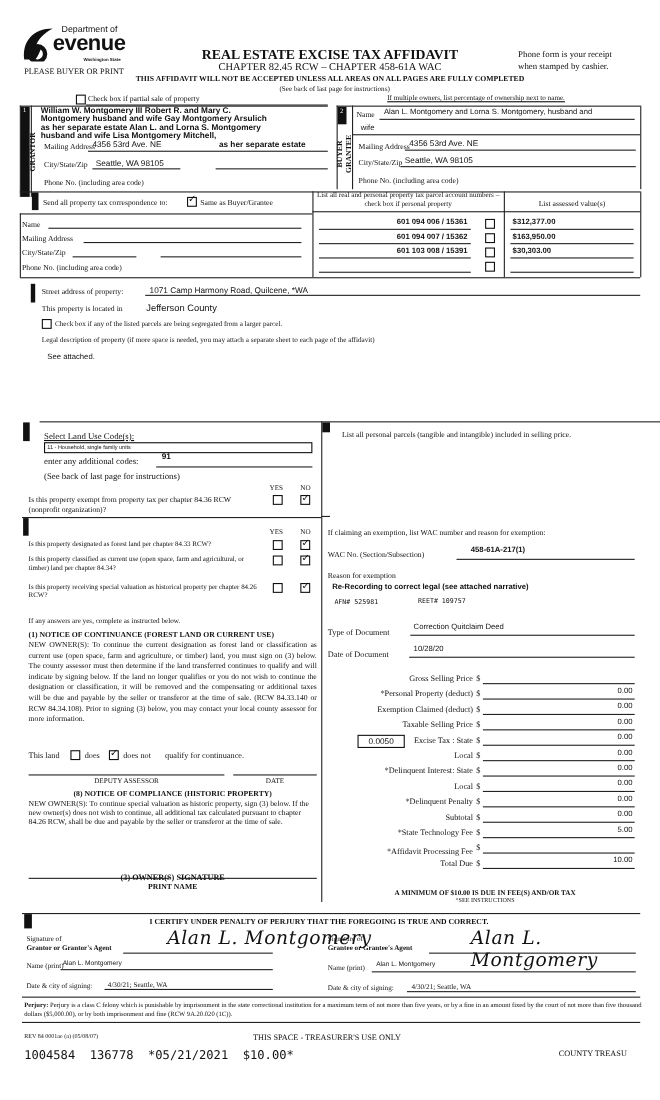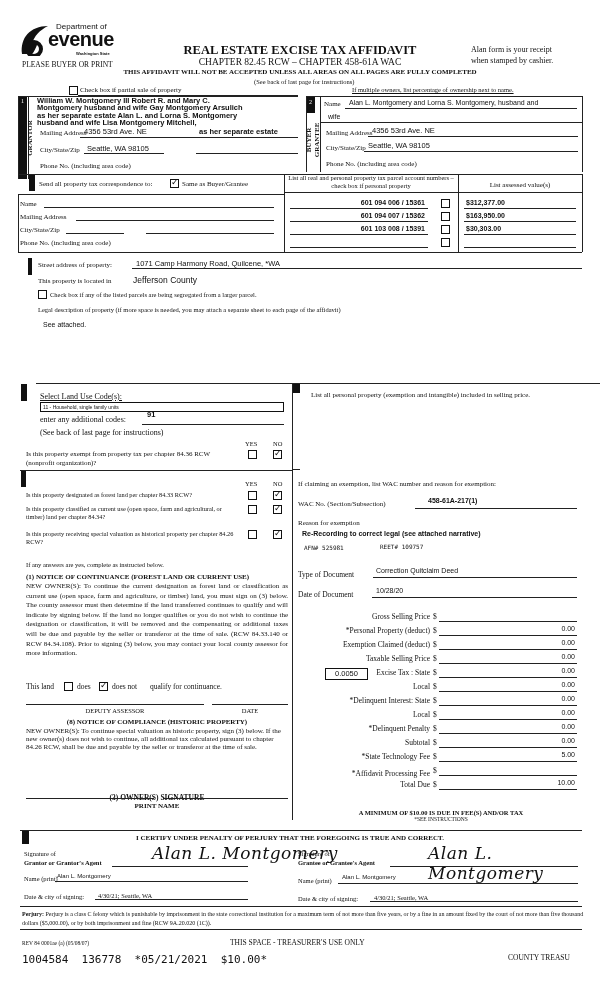--- a/index.html
+++ b/index.html
@@ -30,21 +30,21 @@
   </svg>
   <div class="abs sans" style="left:38px;top:2px;font-size:8px;">Department of</div>
   <div class="abs sans bold" style="left:30px;top:8px;font-size:20px;letter-spacing:-0.5px;">evenue</div>
   <div class="abs sans bold" style="left:58px;top:31px;font-size:4px;">Washington State</div>
 </div>
 <div class="abs" style="left:22px;top:60px;font-size:7.5px;">PLEASE BUYER OR PRINT</div>
 <div class="abs bold center" style="left:150px;top:43px;width:300px;font-size:12.5px;">REAL ESTATE EXCISE TAX AFFIDAVIT</div>
 <div class="abs center" style="left:150px;top:57px;width:300px;font-size:9.5px;">CHAPTER 82.45 RCW – CHAPTER 458-61A WAC</div>
 <div class="abs bold center" style="left:40px;top:68px;width:520px;font-size:7px;">THIS AFFIDAVIT WILL NOT BE ACCEPTED UNLESS ALL AREAS ON ALL PAGES ARE FULLY COMPLETED</div>
 <div class="abs" style="left:254px;top:78px;font-size:6.5px;">(See back of last page for instructions)</div>
-<div class="abs" style="left:471px;top:45px;font-size:8px;">Alan form is your receipt</div>
+<div class="abs" style="left:471px;top:45px;font-size:8px;">Phone form is your receipt</div>
 <div class="abs" style="left:471px;top:56px;font-size:8px;">when stamped by cashier.</div>
 
 <div class="box" style="left:69px;top:86px;"></div>
 <div class="abs" style="left:80px;top:86px;font-size:7px;">Check box if partial sale of property</div>
 <div class="hline" style="left:78px;top:95px;width:220px;"></div>
 <div class="abs" style="left:352px;top:86px;font-size:6.5px;text-decoration:underline;">If multiple owners, list percentage of ownership next to name.</div>
 
 <div>
   <div class="hline" style="left:18px;top:96px;width:280px;"></div>
   <div class="vline" style="left:18px;top:96px;height:83px;"></div>
@@ -211,21 +211,21 @@
   <div class="abs" style="left:26px;top:727px;width:264px;font-size:7px;line-height:8.2px;">NEW OWNER(S): To continue special valuation as historic property, sign (3) below. If the new owner(s) does not wish to continue, all additional tax calculated pursuant to chapter 84.26 RCW, shall be due and payable by the seller or transferor at the time of sale.</div>
   <div class="abs bold center" style="left:26px;top:773px;width:262px;font-size:7.5px;margin-top:20px;">(3) OWNER(S) SIGNATURE</div>
   <div class="hline" style="left:26px;top:798px;width:128px;"></div>
   <div class="hline" style="left:163px;top:798px;width:125px;"></div>
   <div class="abs bold center" style="left:26px;top:802px;width:262px;font-size:7px;">PRINT NAME</div>
 </div>
 
 <div class="vline" style="left:292px;top:383px;height:437px;"></div>
 <div>
   <div class="marker" style="left:293px;top:384px;width:7px;height:9px;"></div>
-  <div class="abs" style="left:311px;top:390px;width:256px;font-size:7px;line-height:10px;">List all  personal property (exemption and intangible) included in selling price.</div>
+  <div class="abs" style="left:311px;top:390px;width:256px;font-size:7px;line-height:10px;">List all  personal parcels (tangible and intangible) included in selling price.</div>
   <div class="hline" style="left:292px;top:469px;width:8px;"></div>
 </div>
 
 <div>
   <div class="abs" style="left:298px;top:480px;font-size:7px;">If claiming an exemption, list WAC number and reason for exemption:</div>
   <div class="abs" style="left:298px;top:500px;font-size:7px;">WAC No. (Section/Subsection)</div>
   <div class="abs sans bold" style="left:428px;top:497px;font-size:7px;">458-61A-217(1)</div>
   <div class="hline" style="left:415px;top:508px;width:162px;"></div>
   <div class="abs" style="left:298px;top:519px;font-size:7px;">Reason for exemption</div>
   <div class="abs sans bold" style="left:302px;top:530px;font-size:7px;">Re-Recording to correct legal (see attached narrative)</div>

